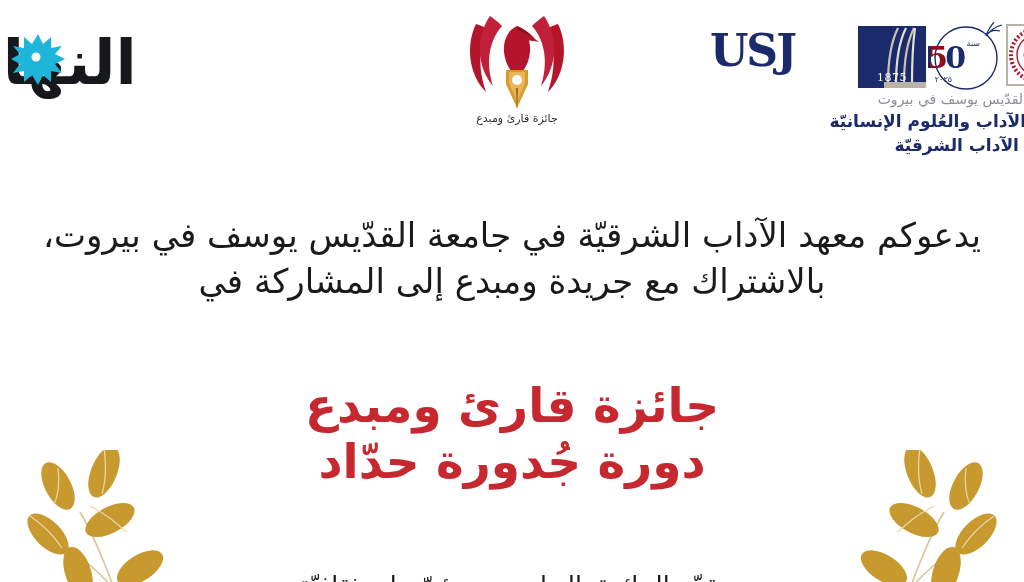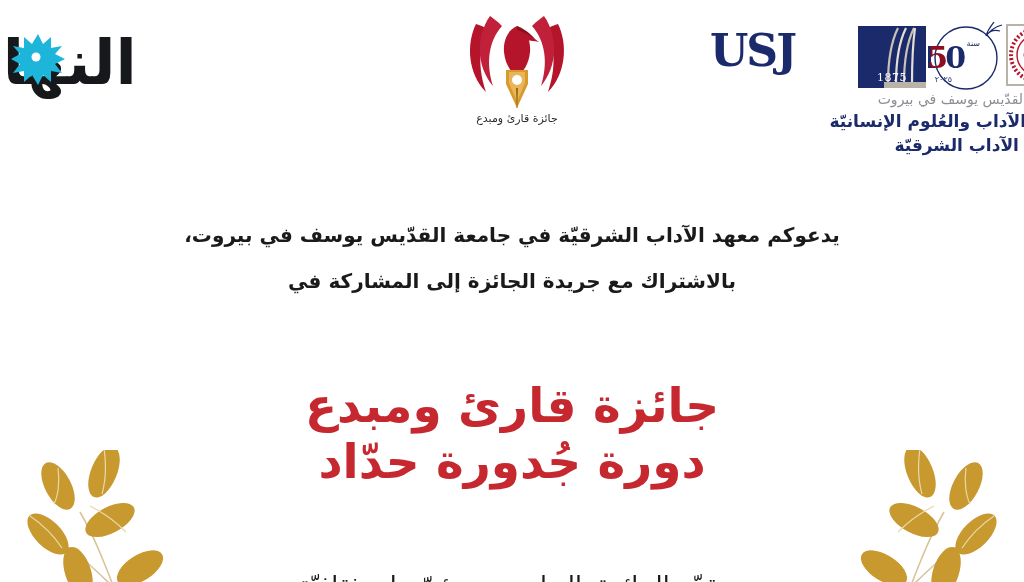--- a/index.html
+++ b/index.html
@@ -59,21 +59,21 @@
   .usj-l1{font-size:14px;line-height:19px;color:#8e8d95;white-space:nowrap;}
   .usj-l2{font-size:17px;line-height:24px;color:#1b2a6b;font-weight:700;white-space:nowrap;}
   .usj-l3{font-size:17px;line-height:24px;color:#1b2a6b;font-weight:700;white-space:nowrap;}
 
   
   .invite{
     position:absolute;top:212px;left:0;width:1024px;
     text-align:center;direction:rtl;color:#1a1a1a;
   }
   .invite-line{
-    font-size:20px;line-height:46px;font-weight:700;white-space:nowrap;
+    font-size:34px;line-height:46px;font-weight:400;white-space:nowrap;
     font-family:"DejaVu Sans","Liberation Sans",sans-serif;
   }
   .invite-line.l1{letter-spacing:0px;}
 
   
   .headline{
     position:absolute;top:378px;left:0;width:1024px;
     text-align:center;direction:rtl;color:#C5282F;
   }
   .headline-line{
@@ -171,21 +171,21 @@
       <div class="usj-lines">
         <div class="usj-l1">جامعة القدّيس يوسف في بيروت</div>
         <div class="usj-l2">كلّية الآداب والعُلوم الإنسانيّة</div>
         <div class="usj-l3">معهد الآداب الشرقيّة</div>
       </div>
     </div>
   </div>
 
   <div class="invite">
     <div class="invite-line l1">يدعوكم معهد الآداب الشرقيّة في جامعة القدّيس يوسف في بيروت،</div>
-    <div class="invite-line l2">بالاشتراك مع جريدة الجائزة إلى المشاركة في</div>
+    <div class="invite-line l2">بالاشتراك مع جريدة ومبدع إلى المشاركة في</div>
   </div>
 
   <div class="headline">
     <div class="headline-line">جائزة قارئ ومبدع</div>
     <div class="headline-line">دورة جُدورة حدّاد</div>
   </div>
 
   <svg class="laurel laurel-left" viewBox="0 0 190 140">
     <path d="M96 138 C74 116 50 94 22 80" stroke="#D8C49A" stroke-width="1.6" fill="none"></path>
     <path d="M96 138 C86 112 76 86 62 62" stroke="#D8C49A" stroke-width="1.6" fill="none"></path>

